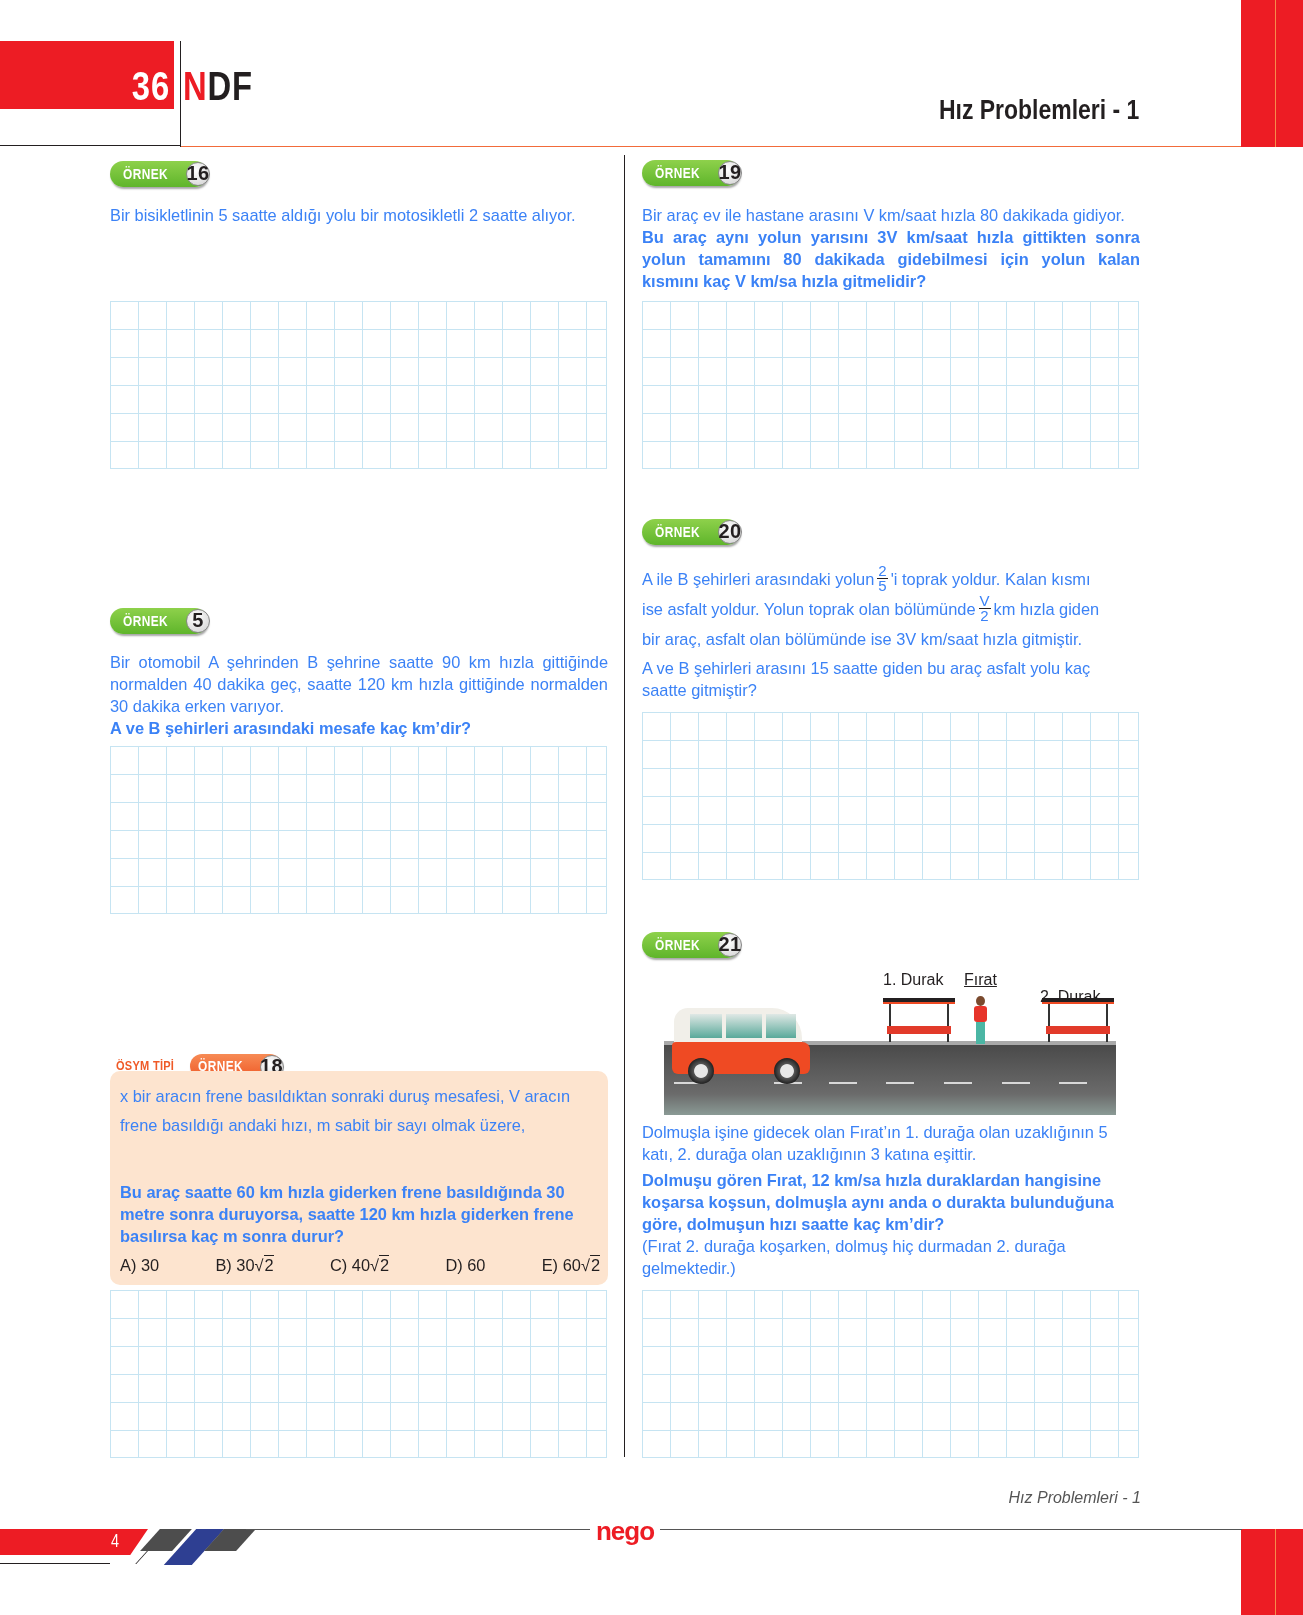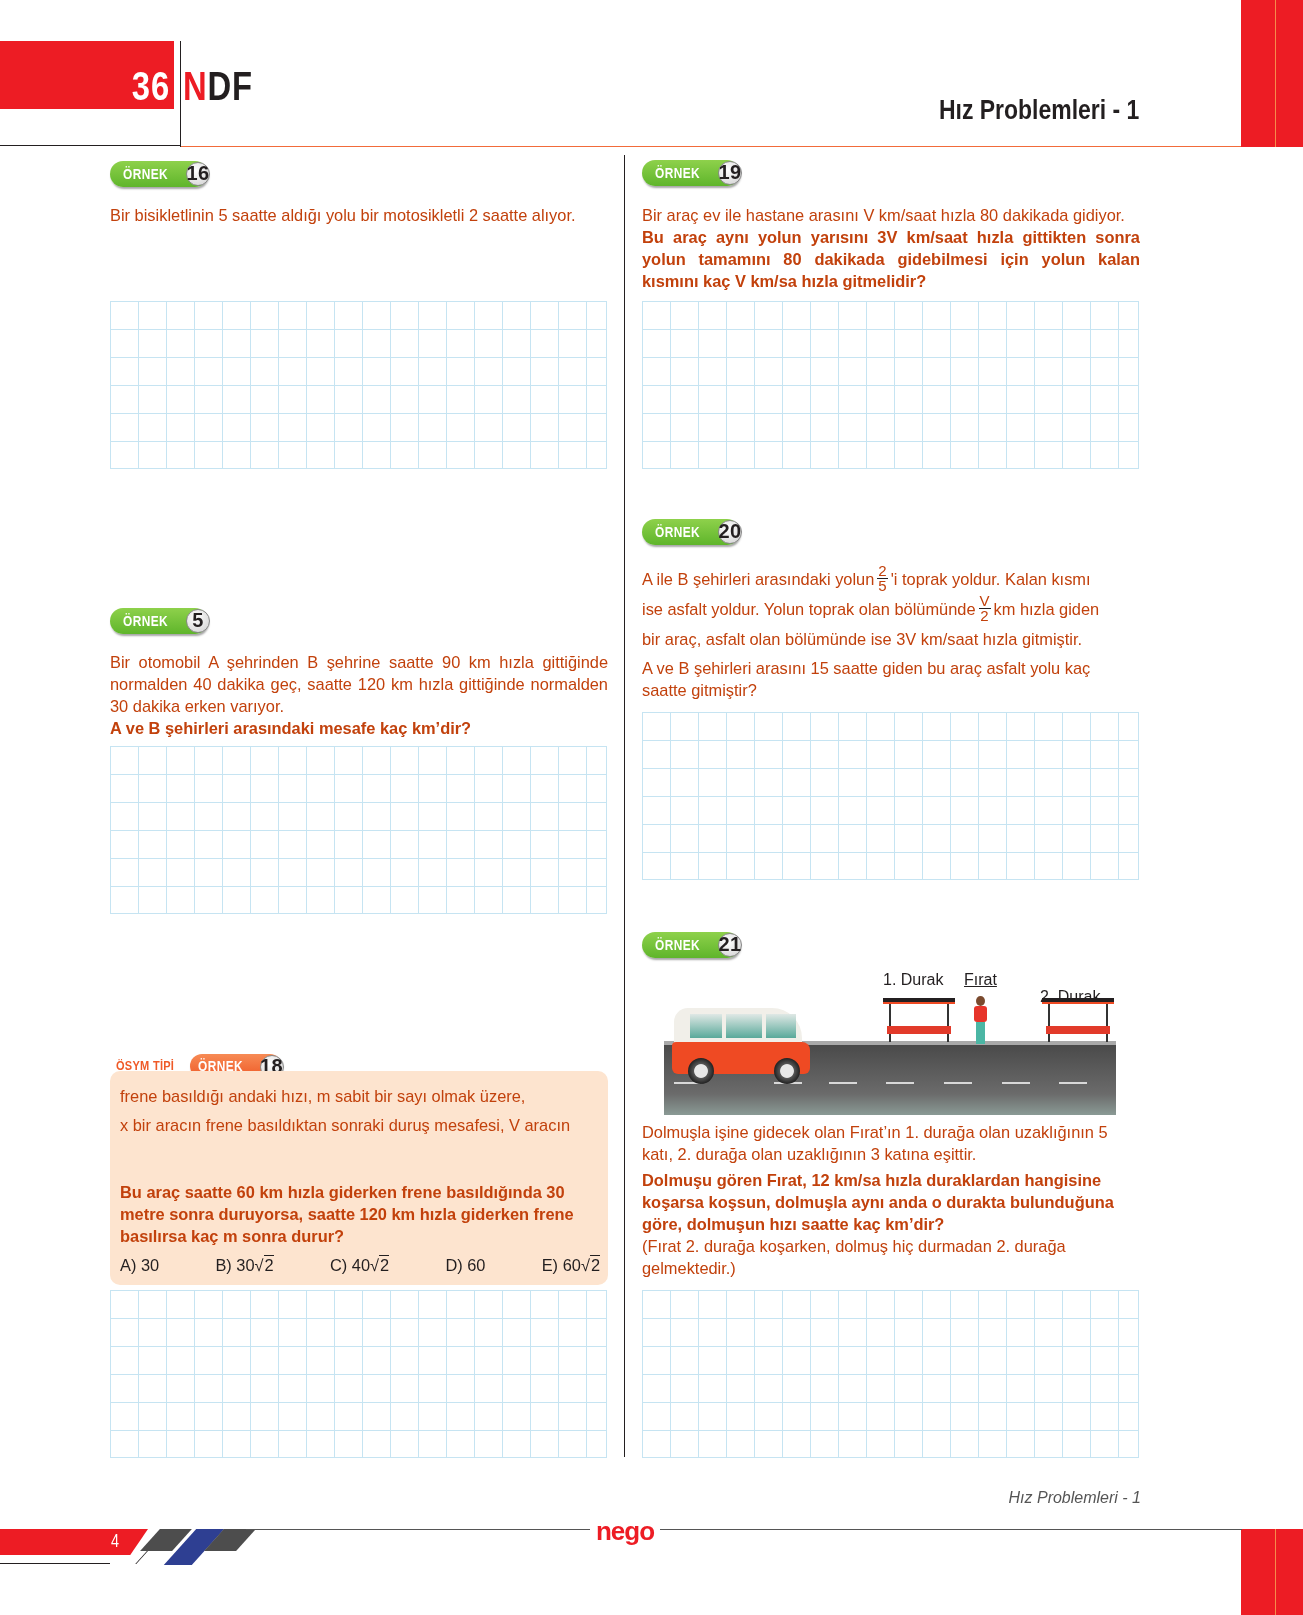--- a/index.html
+++ b/index.html
@@ -25,21 +25,21 @@
 
   
   .badge { position: absolute; height: 33px; display: flex; align-items: center; }
   .badge-pill { height: 26px; padding: 0 32px 0 13px; border-radius: 13px; background: linear-gradient(#8ed14b, #5fb52b); color: #fff; font-weight: bold; font-size: 14px; display: flex; align-items: center; box-shadow: 1px 2px 2px rgba(0,0,0,0.35); position: relative; letter-spacing: 0.5px; }
   .badge-pill .lbl { transform: scaleX(0.85); transform-origin: left center; display: inline-block; }
   .badge-num { position: absolute; right: -2px; top: 1px; width: 24px; height: 24px; border-radius: 50%; background: radial-gradient(circle at 40% 35%, #ffffff, #cfcfcf); color: #231f20; font-weight: bold; font-size: 20px; display: flex; align-items: center; justify-content: center; border: 1px solid #888; }
   .badge-pill.orange { background: linear-gradient(#f78b55, #ef5a27); }
   .osym-label { color: #ef5a27; font-weight: bold; font-size: 13px; margin-right: 6px; transform: scaleX(0.85); transform-origin: left center; display: inline-block; letter-spacing: 0.3px; }
 
   
-  .q { position: absolute; font-size: 16.4px; line-height: 22px; color: #c2410c; }
+  .q { position: absolute; font-size: 16.4px; line-height: 22px; color: #3b82f6; }
   .q p { margin: 0; }
   .q .b { font-weight: bold; }
   .justify { text-align: justify; text-align-last: left; }
 
   .frac { display: inline-flex; flex-direction: column; align-items: center; vertical-align: middle; font-size: 15px; line-height: 14px; margin: 0 3px; position: relative; top: -2px; }
   .frac .num { border-bottom: 1px solid #231f20; padding: 0 1px; }
   .frac .den { padding: 0 1px; }
   sup { font-size: 10px; line-height: 0; }
 
   
@@ -128,22 +128,22 @@
 
 <div class="badge" style="left:116px; top:1049px;">
   <span class="osym-label">ÖSYM TİPİ</span>
   <div class="badge-pill orange" style="padding:0 30px 0 8px; height:24px;">
       <span class="lbl">ÖRNEK</span>
       <span class="badge-num">18</span>
     </div>
 </div>
 <div class="osym-box"></div>
 <div class="q" style="left:120px; top:1082px; width:486px; line-height:29px;">
+  <p>x bir aracın frene basıldıktan sonraki duruş mesafesi, V aracın</p>
   <p>frene basıldığı andaki hızı, m sabit bir sayı olmak üzere,</p>
-  <p>x bir aracın frene basıldıktan sonraki duruş mesafesi, V aracın</p>
 </div>
 <div class="q b" style="left:120px; top:1181px; width:486px; font-weight:bold;">Bu araç saatte 60 km hızla giderken frene basıldığında 30 metre sonra duruyorsa, saatte 120 km hızla giderken frene basılırsa kaç m sonra durur?</div>
 <div class="choices">
   <span><span>A) 30</span></span>
   <span><span>B) 30</span>√<span class="sqrt">2</span></span>
   <span><span>C) 40</span>√<span class="sqrt">2</span></span>
   <span><span>D) 60</span></span>
   <span><span>E) 60</span>√<span class="sqrt">2</span></span>
 </div>
 <div class="grid" style="left:110px; top:1290px; width:497px; height:168px;"></div>

